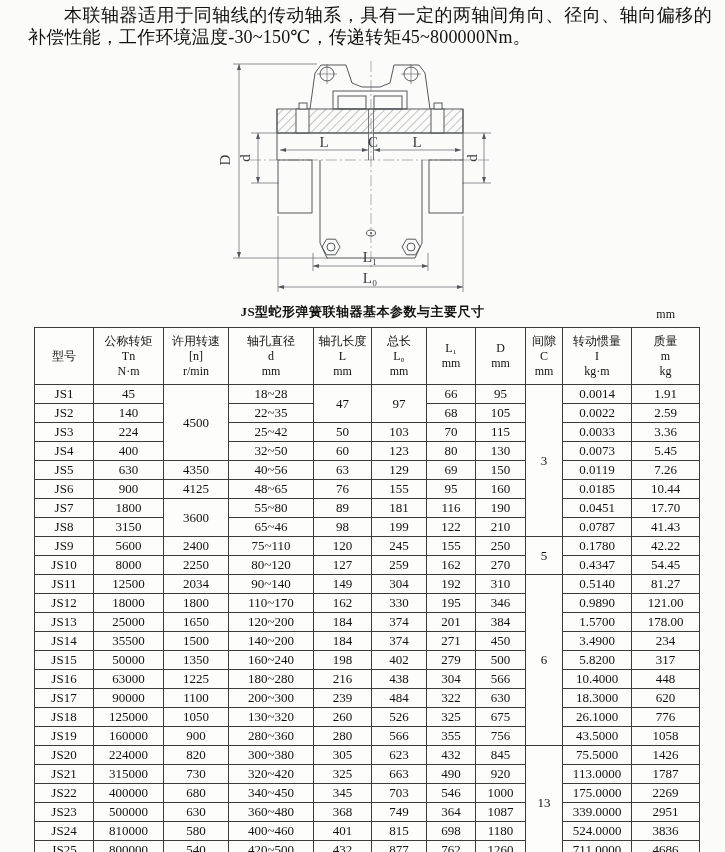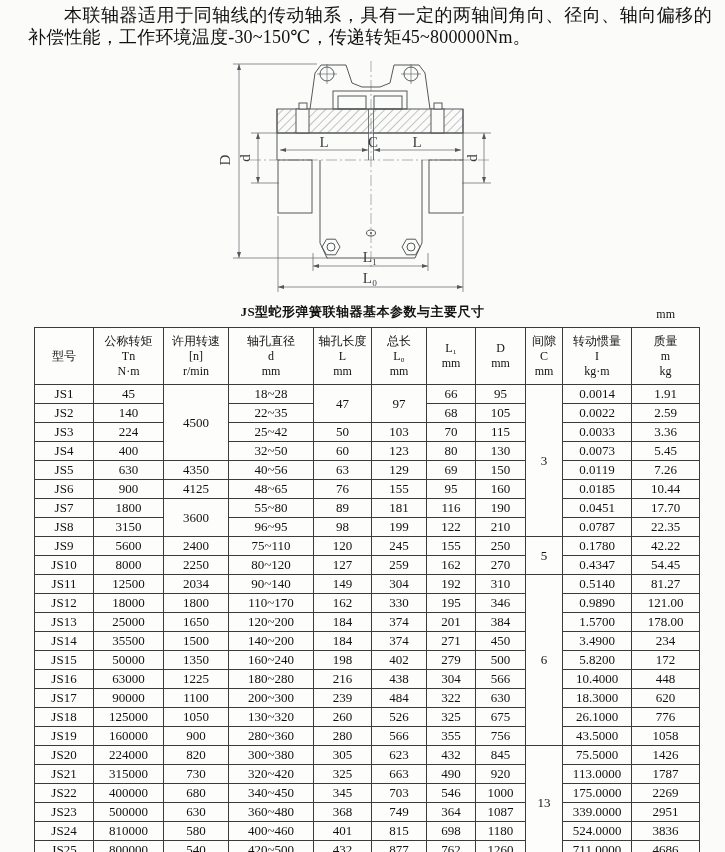--- a/index.html
+++ b/index.html
@@ -294,27 +294,27 @@
         <td>89</td>
         <td>181</td>
         <td>116</td>
         <td>190</td>
         <td>0.0451</td>
         <td>17.70</td>
       </tr>
       <tr>
         <td>JS8</td>
         <td>3150</td>
-        <td>96~95</td>
+        <td>65~46</td>
         <td>98</td>
         <td>199</td>
         <td>122</td>
         <td>210</td>
         <td>0.0787</td>
-        <td>22.35</td>
+        <td>41.43</td>
       </tr>
       <tr>
         <td>JS9</td>
         <td>5600</td>
         <td>2400</td>
         <td>75~110</td>
         <td>120</td>
         <td>245</td>
         <td>155</td>
         <td>250</td>
@@ -386,21 +386,21 @@
       <tr>
         <td>JS15</td>
         <td>50000</td>
         <td>1350</td>
         <td>160~240</td>
         <td>198</td>
         <td>402</td>
         <td>279</td>
         <td>500</td>
         <td>5.8200</td>
-        <td>172</td>
+        <td>317</td>
       </tr>
       <tr>
         <td>JS16</td>
         <td>63000</td>
         <td>1225</td>
         <td>180~280</td>
         <td>216</td>
         <td>438</td>
         <td>304</td>
         <td>566</td>

